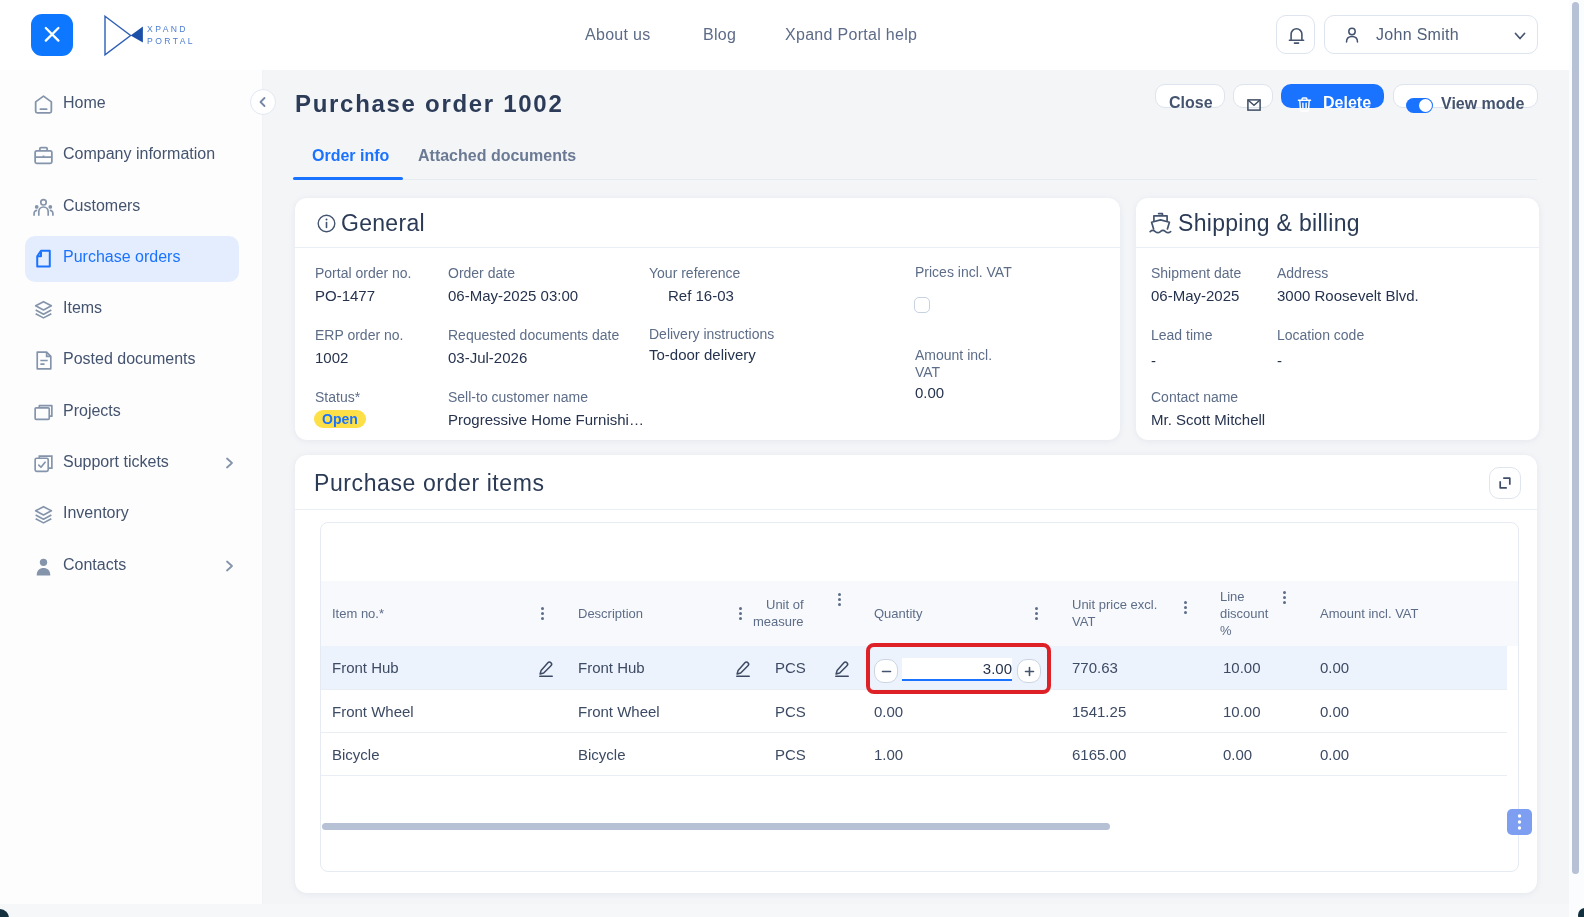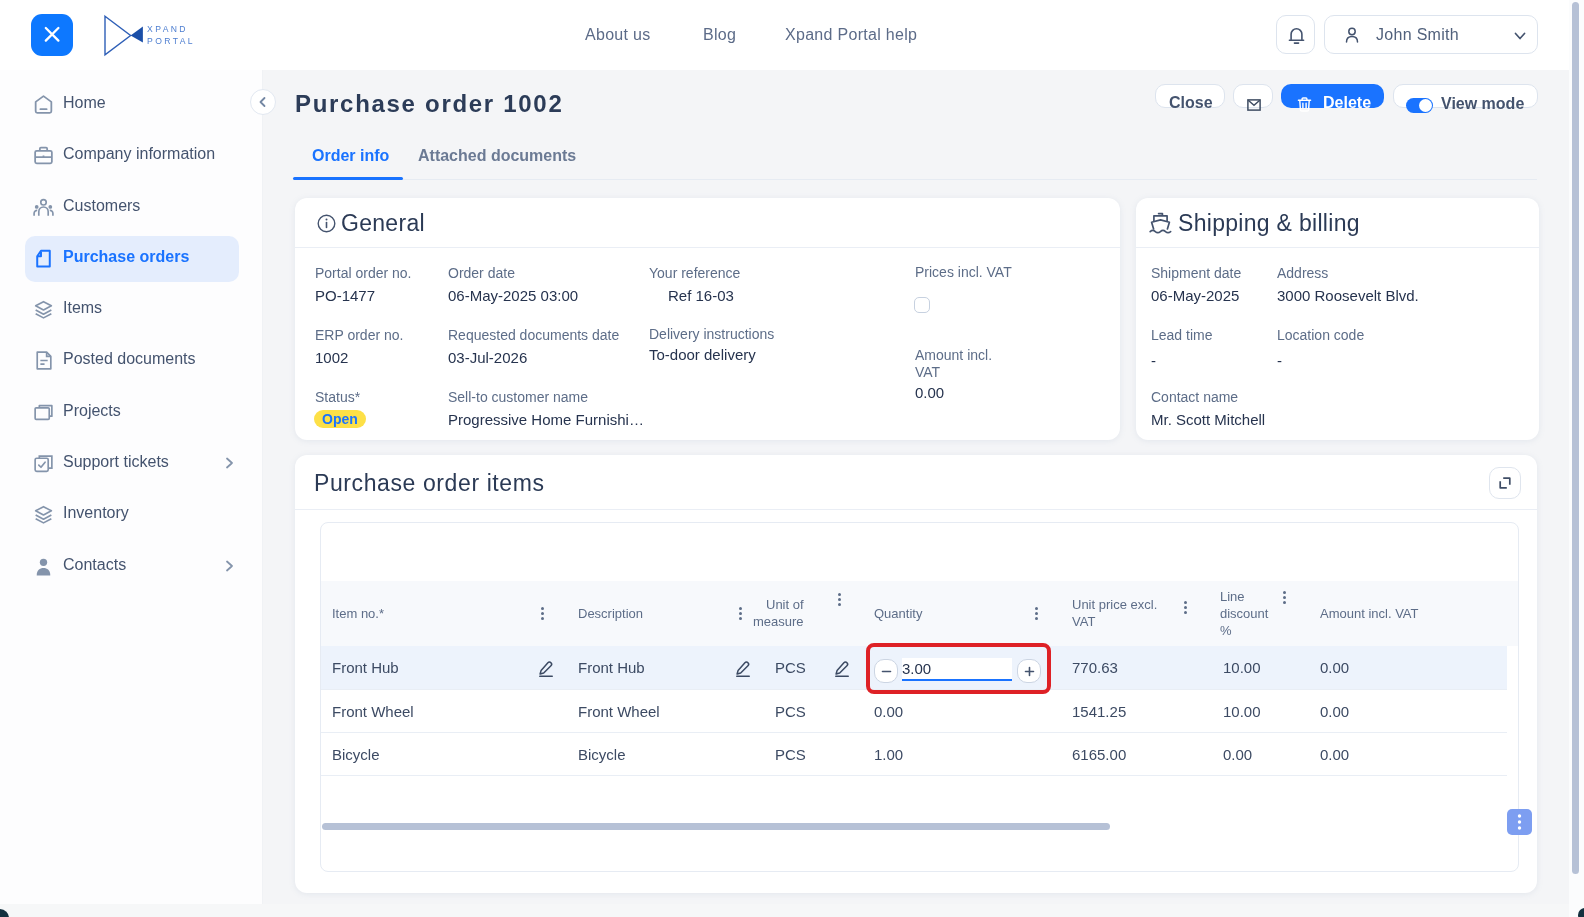--- a/index.html
+++ b/index.html
@@ -14,21 +14,21 @@
 #bellbtn { position:absolute; left:1276px; top:15px; width:39px; height:39px; border:1px solid #dde4ee; border-radius:10px; background:#fff; }
 #userbtn { position:absolute; left:1324px; top:15px; width:214px; height:39px; border:1px solid #dde4ee; border-radius:10px; background:#fff; }
 #userbtn .uname { position:absolute; left:51px; top:10px; font-size:16px; font-weight:400; color:#51617c; letter-spacing:0.3px; }
 
 
 #sidebar { position:absolute; left:0; top:70px; width:263px; height:847px; background:#fdfdfe; border-right:1px solid #f0f2f5; }
 .sideitem { position:absolute; left:25px; width:214px; height:46px; border-radius:10px; }
 .sideitem .lbl { position:absolute; left:38px; top:12px; font-size:16px; font-weight:500; color:#44536e; white-space:nowrap; }
 .sideitem svg.icn { position:absolute; left:7px; top:11px; width:23px; height:23px; }
 .sideitem.active { background:#e4edfd; }
-.sideitem.active .lbl { color:#1a73ff; font-weight:700; }
+.sideitem.active .lbl { color:#1a73ff; font-weight:400; }
 .sideitem .chev { position:absolute; left:196px; top:14px; }
 #collapse { position:absolute; left:250px; top:89px; width:26px; height:26px; background:#fff; border:1px solid #e2e8f1; border-radius:50%; z-index:6; }
 
 
 #content { position:absolute; left:263px; top:70px; width:1321px; height:847px; background:#f4f5f7; }
 #pagetitle { position:absolute; left:295px; top:90px; font-size:24px; font-weight:700; color:#2c3c58; letter-spacing:1.7px; }
 .hbtn { position:absolute; top:84px; height:24px; border-radius:10px; background:#fff; border:1px solid #dde4ee; font-size:16px; font-weight:700; color:#44536e; }
 #btn-close { left:1155px; width:70px; }
 #btn-close span { position:absolute; left:13px; top:9px; }
 #btn-mail { left:1233px; width:40px; }
@@ -71,21 +71,21 @@
 .trow { position:absolute; left:0; width:1186px; height:44px; border-bottom:1px solid #e9eef5; background:#fff; }
 .trow.hl { background:#edf3fc; }
 .td { position:absolute; top:13px; font-size:15px; color:#3c4a63; white-space:nowrap; }
 #hscroll { position:absolute; left:0; top:300px; width:788px; height:7px; margin-left:1px; background:#b6c1d6; border-radius:4px; }
 #bluedots { position:absolute; left:1186px; top:286px; width:25px; height:26px; background:#7d9ef1; border-radius:5px; }
 #tfoot { position:absolute; left:0; top:320px; width:1197px; height:29px; border-top:1px solid #e9eef5; font-size:14px; font-weight:500; color:#44536e; }
 #redbox { position:absolute; left:866px; top:643px; width:185px; height:51px; border:4px solid #de2126; border-radius:8px; z-index:4; }
 
 
 .stepbtn { position:absolute; width:24px; height:24px; border:1px solid #ccd5e3; border-radius:10px; background:#fff; }
-#qtyinput { position:absolute; left:581px; top:12px; width:110px; height:23px; background:#fff; border-bottom:2px solid #1a73ff; text-align:left; font-size:15px; color:#26334e; line-height:21px; }
+#qtyinput { position:absolute; left:581px; top:12px; width:110px; height:23px; background:#fff; border-bottom:2px solid #1a73ff; text-align:right; font-size:15px; color:#26334e; line-height:21px; }
 
 
 #vscroll { position:absolute; right:5px; top:2px; width:7px; height:872px; background:#b6c1d6; border-radius:4px; z-index:9; }
 </style>
 </head>
 <body>
 
 <div id="sidebar"></div>
 <div id="topbar"></div>
 <div id="content"></div>

